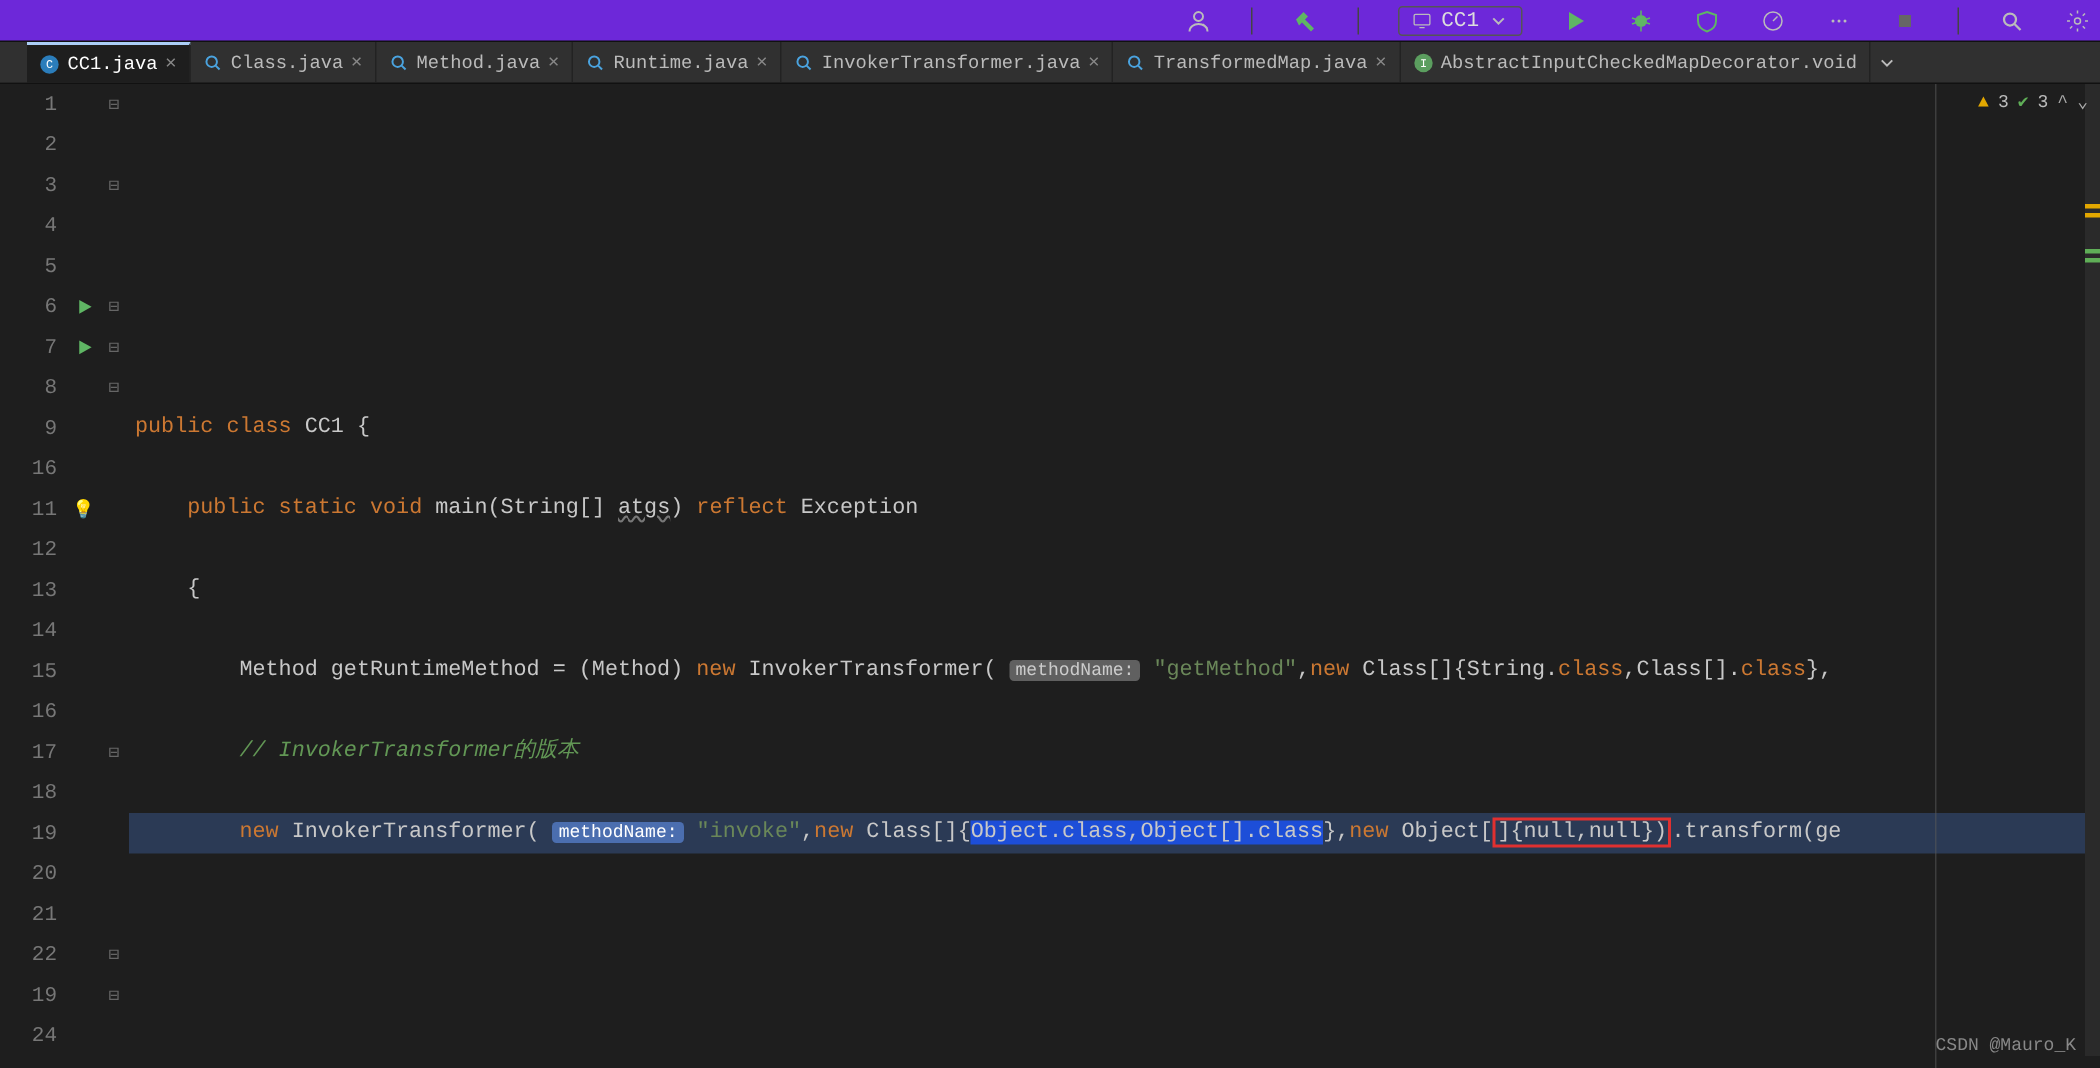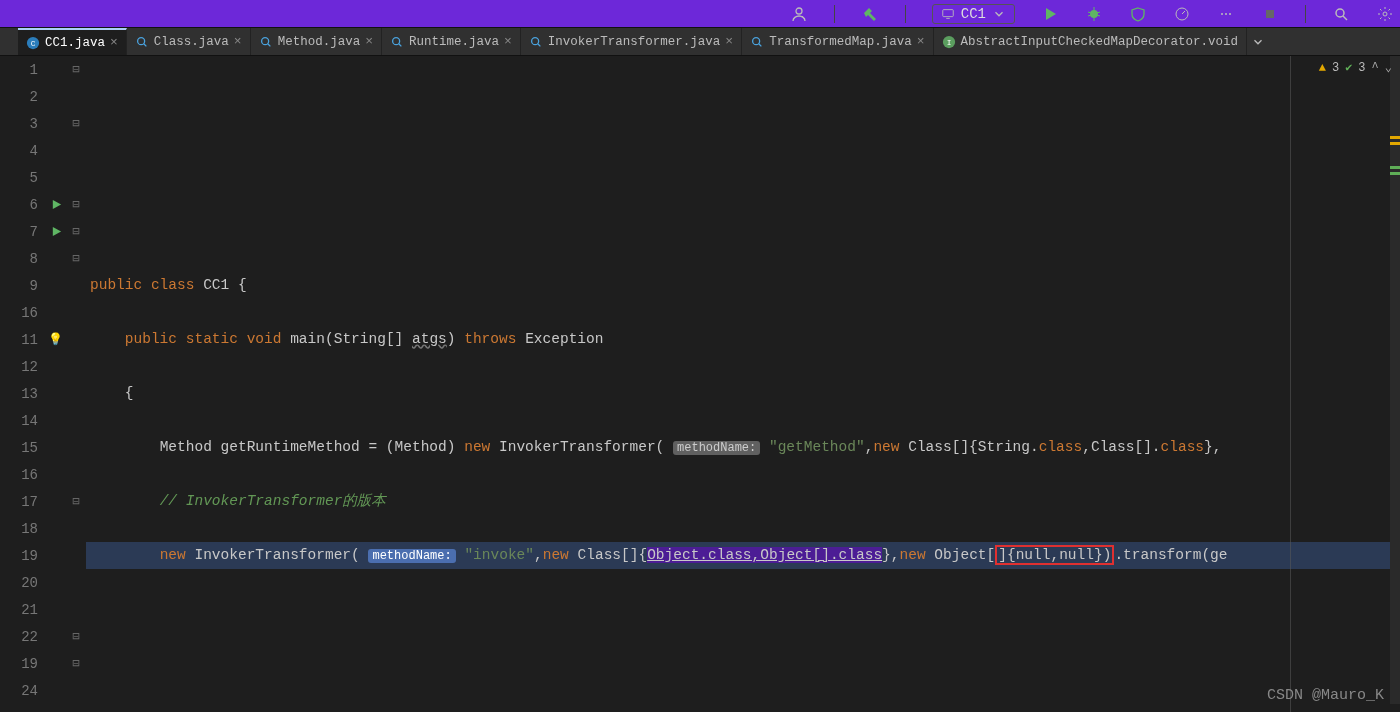--- a/index.html
+++ b/index.html
@@ -33,32 +33,32 @@
   .code { flex:1; position:relative; white-space:pre; font-size:14.5px; line-height:27px; overflow:hidden; }
   .codeline { height:27px; padding-left:4px; }
   .codeline.hl { background:#2b3a55; }
   .margin-line { position:absolute; left:1204px; top:0; bottom:0; border-left:1px solid #5a5a5a; opacity:.55; }
   
   .kw { color:#cc7832; } 
   .str { color:#6a8759; } 
   .cmt { color:#629755; font-style:italic; }
   .hint { background:#606060; color:#ccc; border-radius:3px; padding:0 4px; font-size:12px; }
   .hint-on { background:#4b6eaf; color:#fff; border-radius:3px; padding:0 4px; font-size:12px; }
-  .sel-blue { background:#4c1d95;text-decoration:underline; }
+  .sel-blue { background:#1d4ed8; }
   .redbox { border:2px solid #e03030; padding:0 1px;margin-top:45px; }
   .fn { color:#c8c8c8;text-align:center; }
   
   .insp { position:absolute; top:4px; right:8px; display:flex; gap:6px; align-items:center; font-size:12px; color:#bbb; z-index:5; }
   .insp .warn { color:#e2a700; }
   .insp .ok { color:#5fae57; }
   .insp .chev { color:#aaa; cursor:pointer; }
   
   .stripe { position:absolute; right:0; top:56px; width:10px; height:648px; background:#2a2a2a; }
   .stripe .mark { position:absolute; right:0; width:10px; height:3px; }
-  .watermark { position:absolute; bottom:8px; right:16px; color:#888; font-size:15px; }
+  .watermark { position:absolute; bottom:8px; right:16px; color:#888; font-size:12px; }
 </style>
 </head>
 <body>
 
 <div class="toolbar">
   <span class="ico">
       <svg viewBox="0 0 16 16">
         <circle cx="8" cy="5" r="3" fill="none" stroke="#bbb" stroke-width="1.3"></circle>
         <path d="M2 15c0-3 3-5 6-5s6 2 6 5" fill="none" stroke="#bbb" stroke-width="1.3"></path>
         <path d="M11 10l3 3" stroke="#bbb"></path>
@@ -290,21 +290,21 @@
     <div class="row fold">⊟</div>
     <div class="row"></div>
   </div>
 
   <div class="code">
     <div class="margin-line"></div>
 <div class="codeline"></div>
 <div class="codeline"></div>
 <div class="codeline"></div>
 <div class="codeline"><span class="kw">public</span> <span class="kw">class</span><span> CC1 {</span></div>
-<div class="codeline">    <span class="kw">public</span> <span class="kw">static</span> <span class="kw">void</span> <span class="fn">main</span><span>(String[] </span><span style="text-decoration:underline wavy #777">atgs</span><span>) </span><span class="kw">throws</span><span> Exception</span></div>
+<div class="codeline">    <span class="kw">public</span> <span class="kw">static</span> <span class="kw">void</span> <span class="fn">main</span><span>(String[] </span><span style="text-decoration:underline wavy #777">atgs</span><span>) </span><span class="kw">reflect</span><span> Exception</span></div>
 <div class="codeline">    <span>{</span></div>
 <div class="codeline">        <span>Method getRuntimeMethod = (Method) </span><span class="kw">new</span><span> InvokerTransformer(</span> <span class="hint">methodName:</span> <span class="str">"getMethod"</span><span>,</span><span class="kw">new</span><span> Class[]{String.</span><span class="kw">class</span><span>,Class[].</span><span class="kw">class</span><span>},</span></div>
 <div class="codeline">        <span class="cmt">// InvokerTransformer的版本</span></div>
 <div class="codeline hl">        <span class="kw">new</span><span> InvokerTransformer(</span> <span class="hint-on">methodName:</span> <span class="str">"invoke"</span><span>,</span><span class="kw">new</span><span> Class[]{</span><span class="sel-blue">Object.class,Object[].class</span><span>},</span><span class="kw">new</span><span> Object[</span><span class="redbox">]{null,null})</span><span>.transform(ge</span></div>
 <div class="codeline"></div>
 
 
 
 
 

